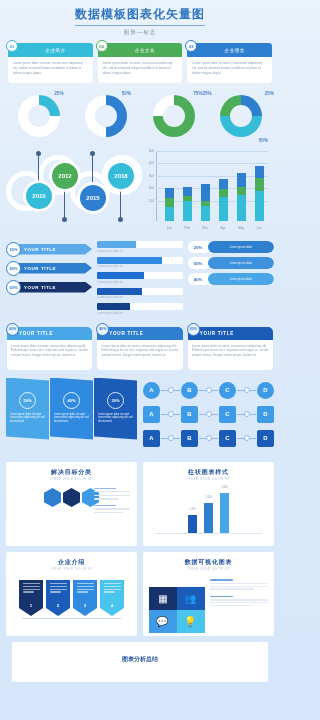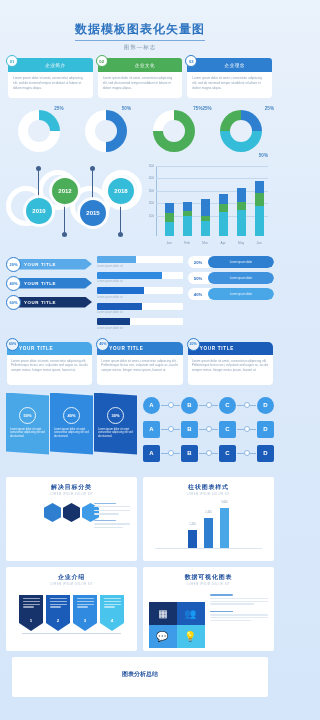--- a/index.html
+++ b/index.html
@@ -5,21 +5,21 @@
   * { box-sizing: border-box; margin: 0; padding: 0; }
   html, body {
     width: 280px; height: 720px;
     font-family: "Liberation Sans", sans-serif;
     background: linear-gradient(180deg, #eaf2fb 0%, #dceafa 40%, #d6e6fa 100%);
     overflow: hidden;
   }
   .page { position: relative; width: 280px; height: 720px; }
 
   
-  .title-wrap { text-align: center; padding-top: 19px; }
+  .title-wrap { text-align: center; padding-top: 4px; }
   .main-title {
     font-size: 12px; font-weight: bold; color: #2f74c0;
     letter-spacing: 1px; display: inline-block;
     border-bottom: 1px solid #7aa9dd; padding-bottom: 2px;
   }
   .sub-title { font-size: 5.5px; color: #7d93ad; margin-top: 3px; letter-spacing: 1px; }
 
   
   .cards { display: flex; gap: 5px; padding: 7px 8px 0 8px; }
   .card { flex: 1; position: relative; }

